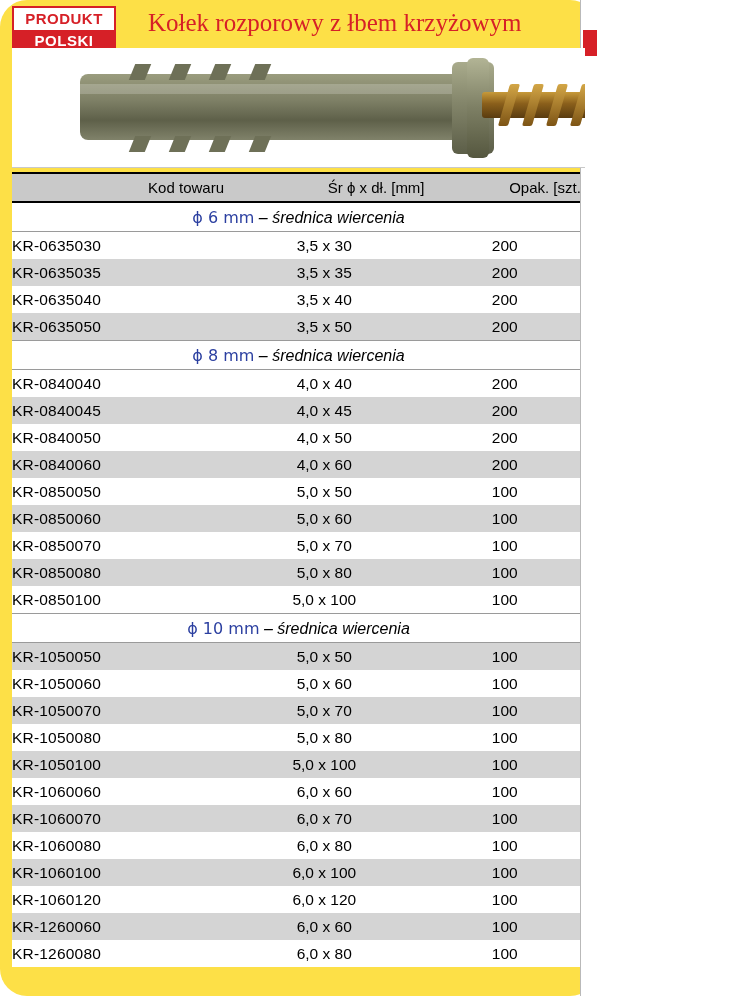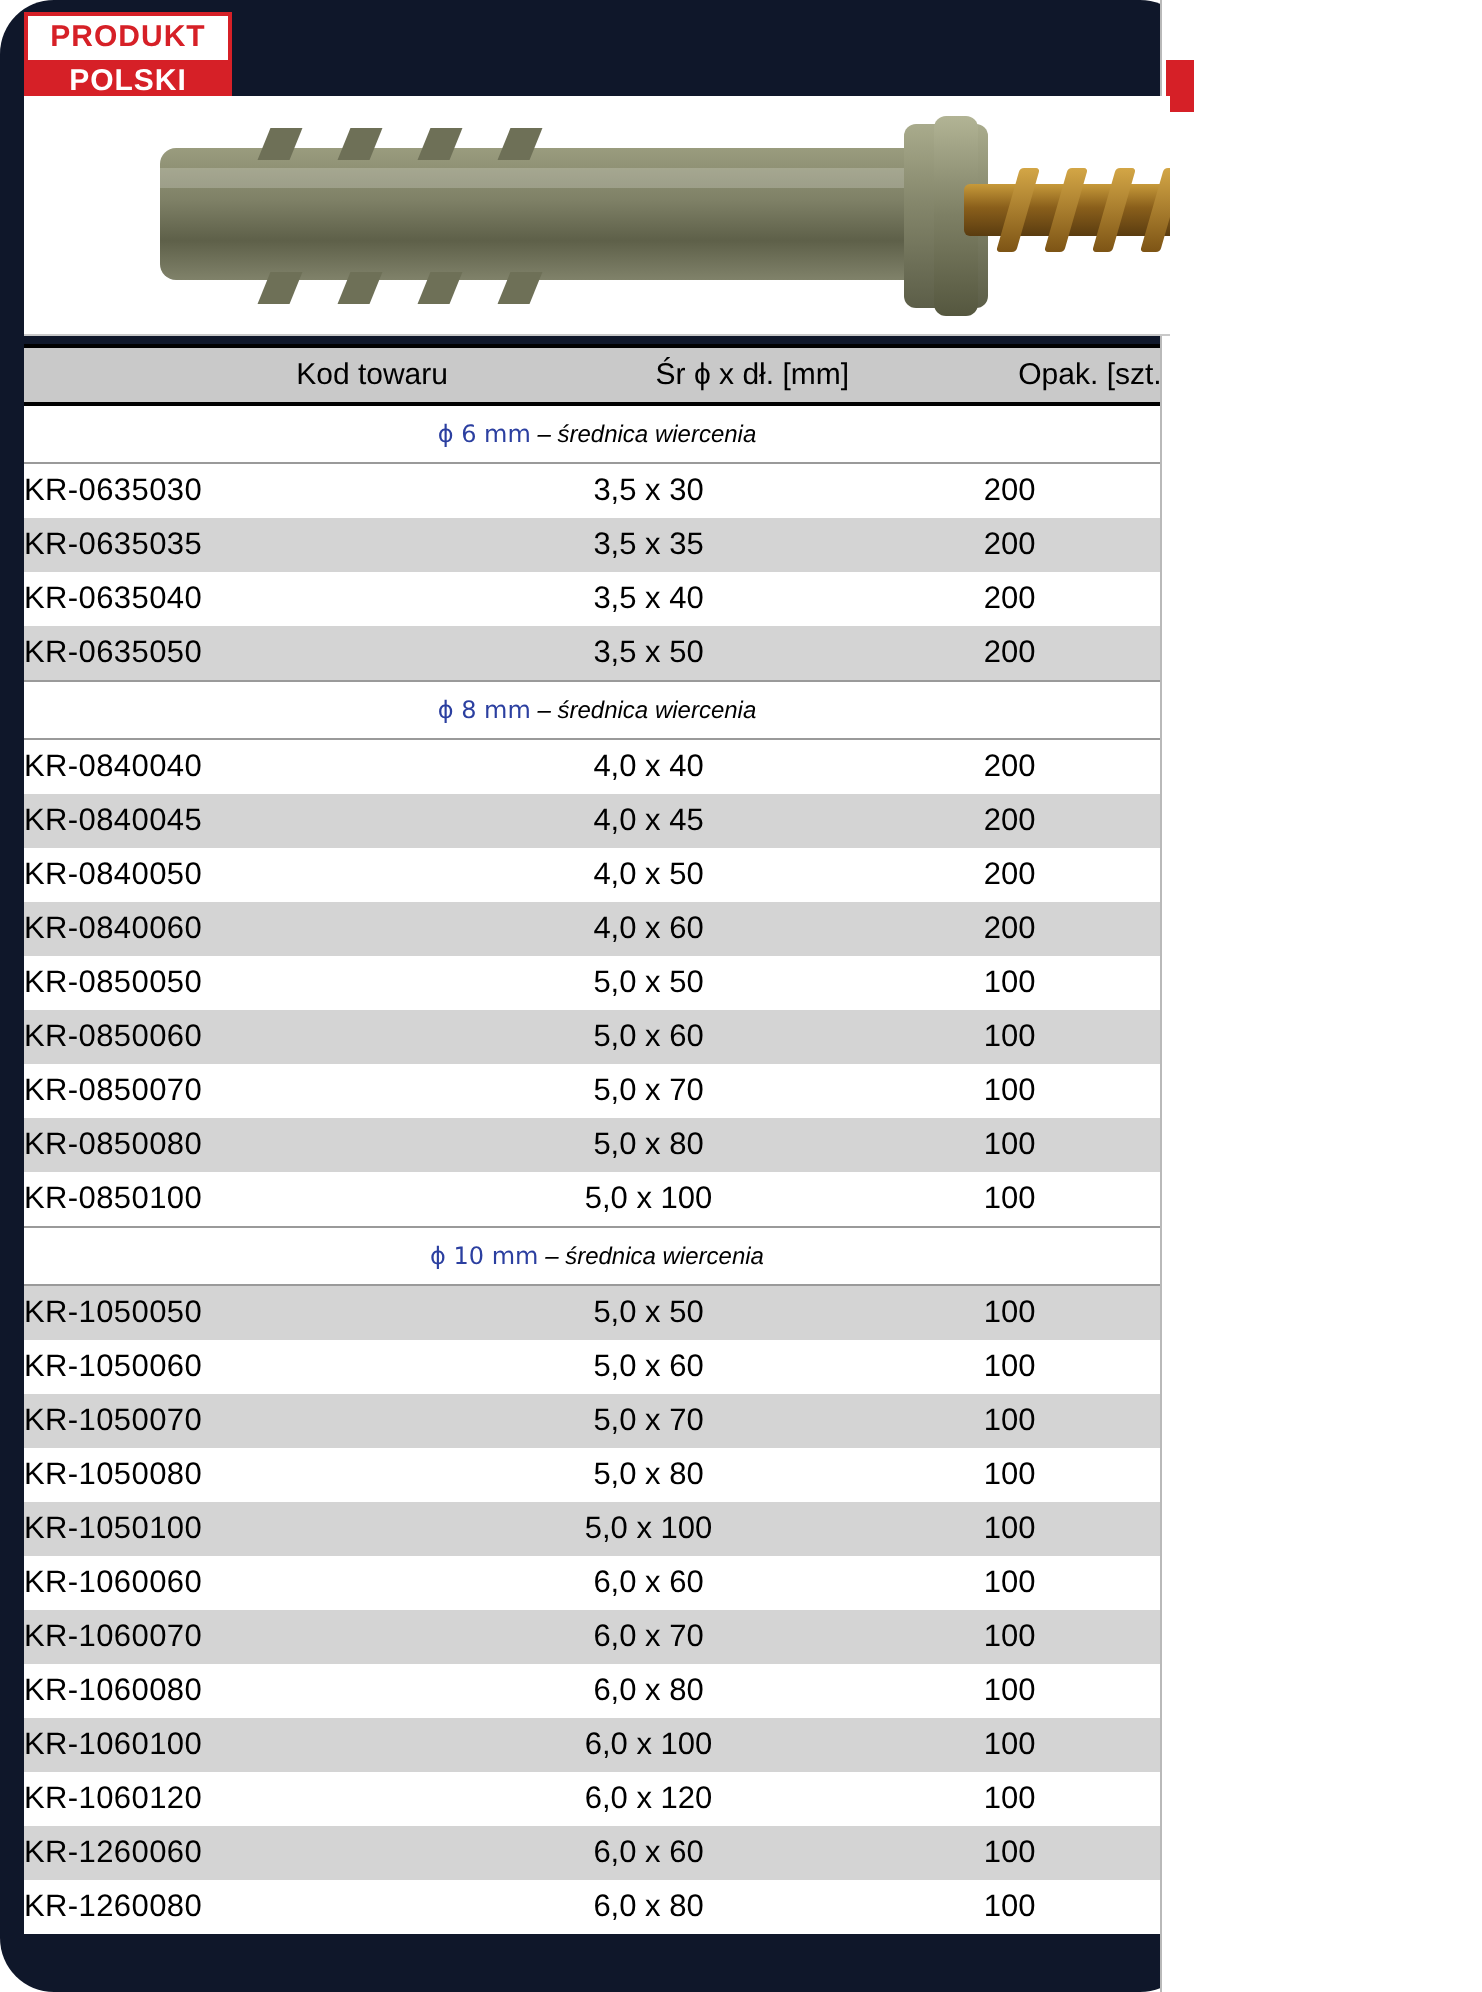--- a/index.html
+++ b/index.html
@@ -12,21 +12,21 @@
     background: #ffffff;
     font-family: "Liberation Sans", sans-serif;
     overflow: hidden;
     position: relative;
   }
   .page {
     position: relative;
     width: 597px;
     height: 996px;
     box-sizing: border-box;
-    background: #0f172a;
+    background: #fde047;
     border-radius: 27px;
   }
   
   .right-strip {
     position: absolute;
     top: 0;
     right: 0;
     width: 16px;
     height: 996px;
     background: #ffffff;
@@ -219,21 +219,21 @@
     text-align: center;
     margin-top: 36px;
   }
   tr.alt td { background: #d4d4d4; }
   tr.plain td { background: #ffffff; }
 
   tr.group td {
     background: #ffffff;
     text-align: center;
     height: 28px;
-    font-size: 12px;
+    font-size: 16px;
     font-style: italic;
     color: #000;
     border-top: 1px solid #9a9a9a;
     border-bottom: 1px solid #9a9a9a;
   }
   tr.group .phi {
     color: #2b3fa0;
     font-style: normal;
   }
   tr.group .grp-txt {
@@ -248,20 +248,21 @@
 
   <div class="right-strip">
     <div class="red-tick"></div>
   </div>
 
   <div class="header">
     <div class="badge">
       <div class="l1">PRODUKT</div>
       <div class="l2">POLSKI</div>
     </div>
+    <div class="title">Kołek rozporowy z łbem krzyżowym</div>
   </div>
 
   <div class="photo">
     <div class="anchor-body"></div>
     <div class="fin" style="left:120px; top:16px;"></div>
     <div class="fin" style="left:160px; top:16px;"></div>
     <div class="fin" style="left:200px; top:16px;"></div>
     <div class="fin" style="left:240px; top:16px;"></div>
     <div class="fin" style="left:120px; top:88px;"></div>
     <div class="fin" style="left:160px; top:88px;"></div>

